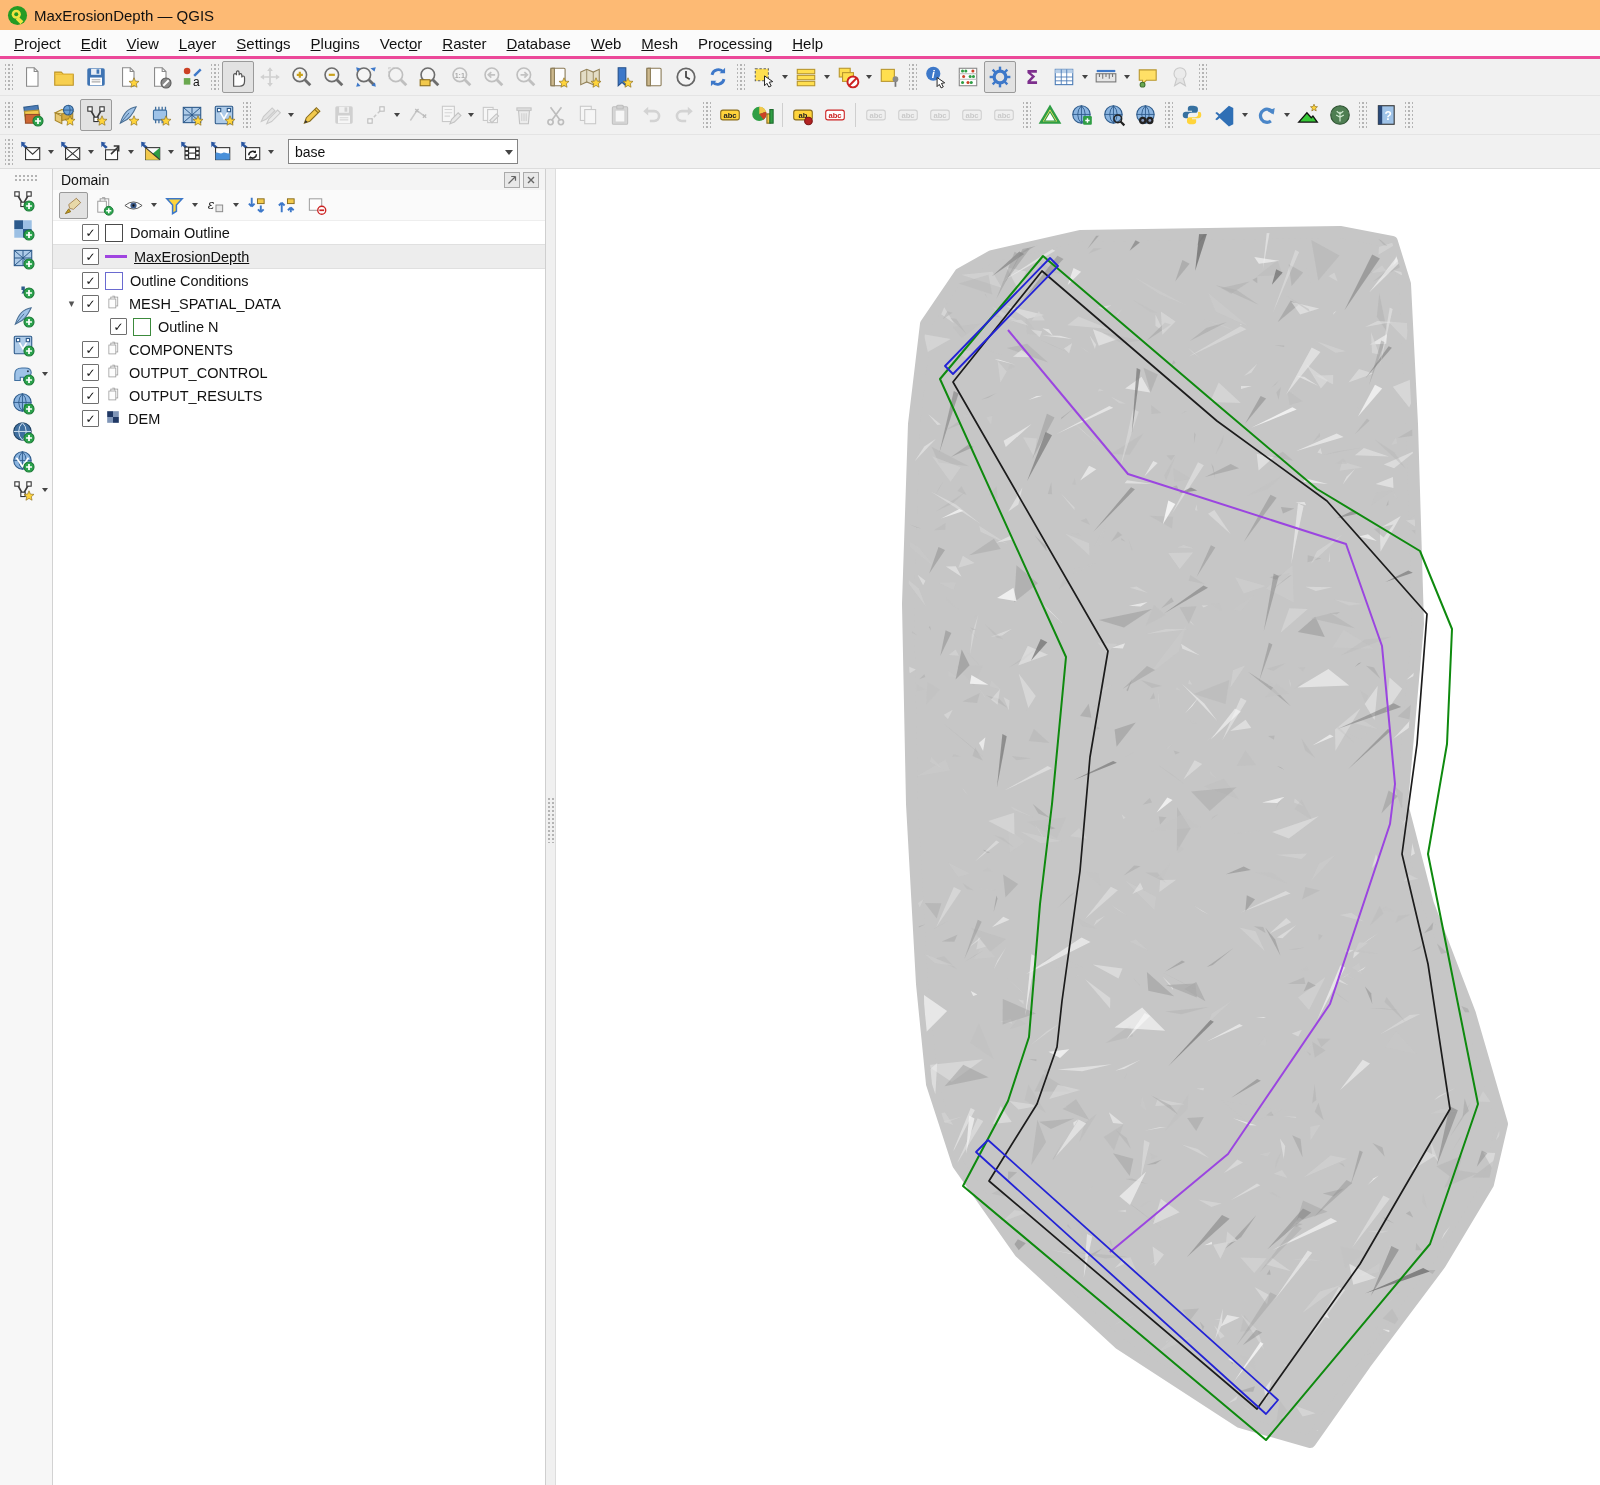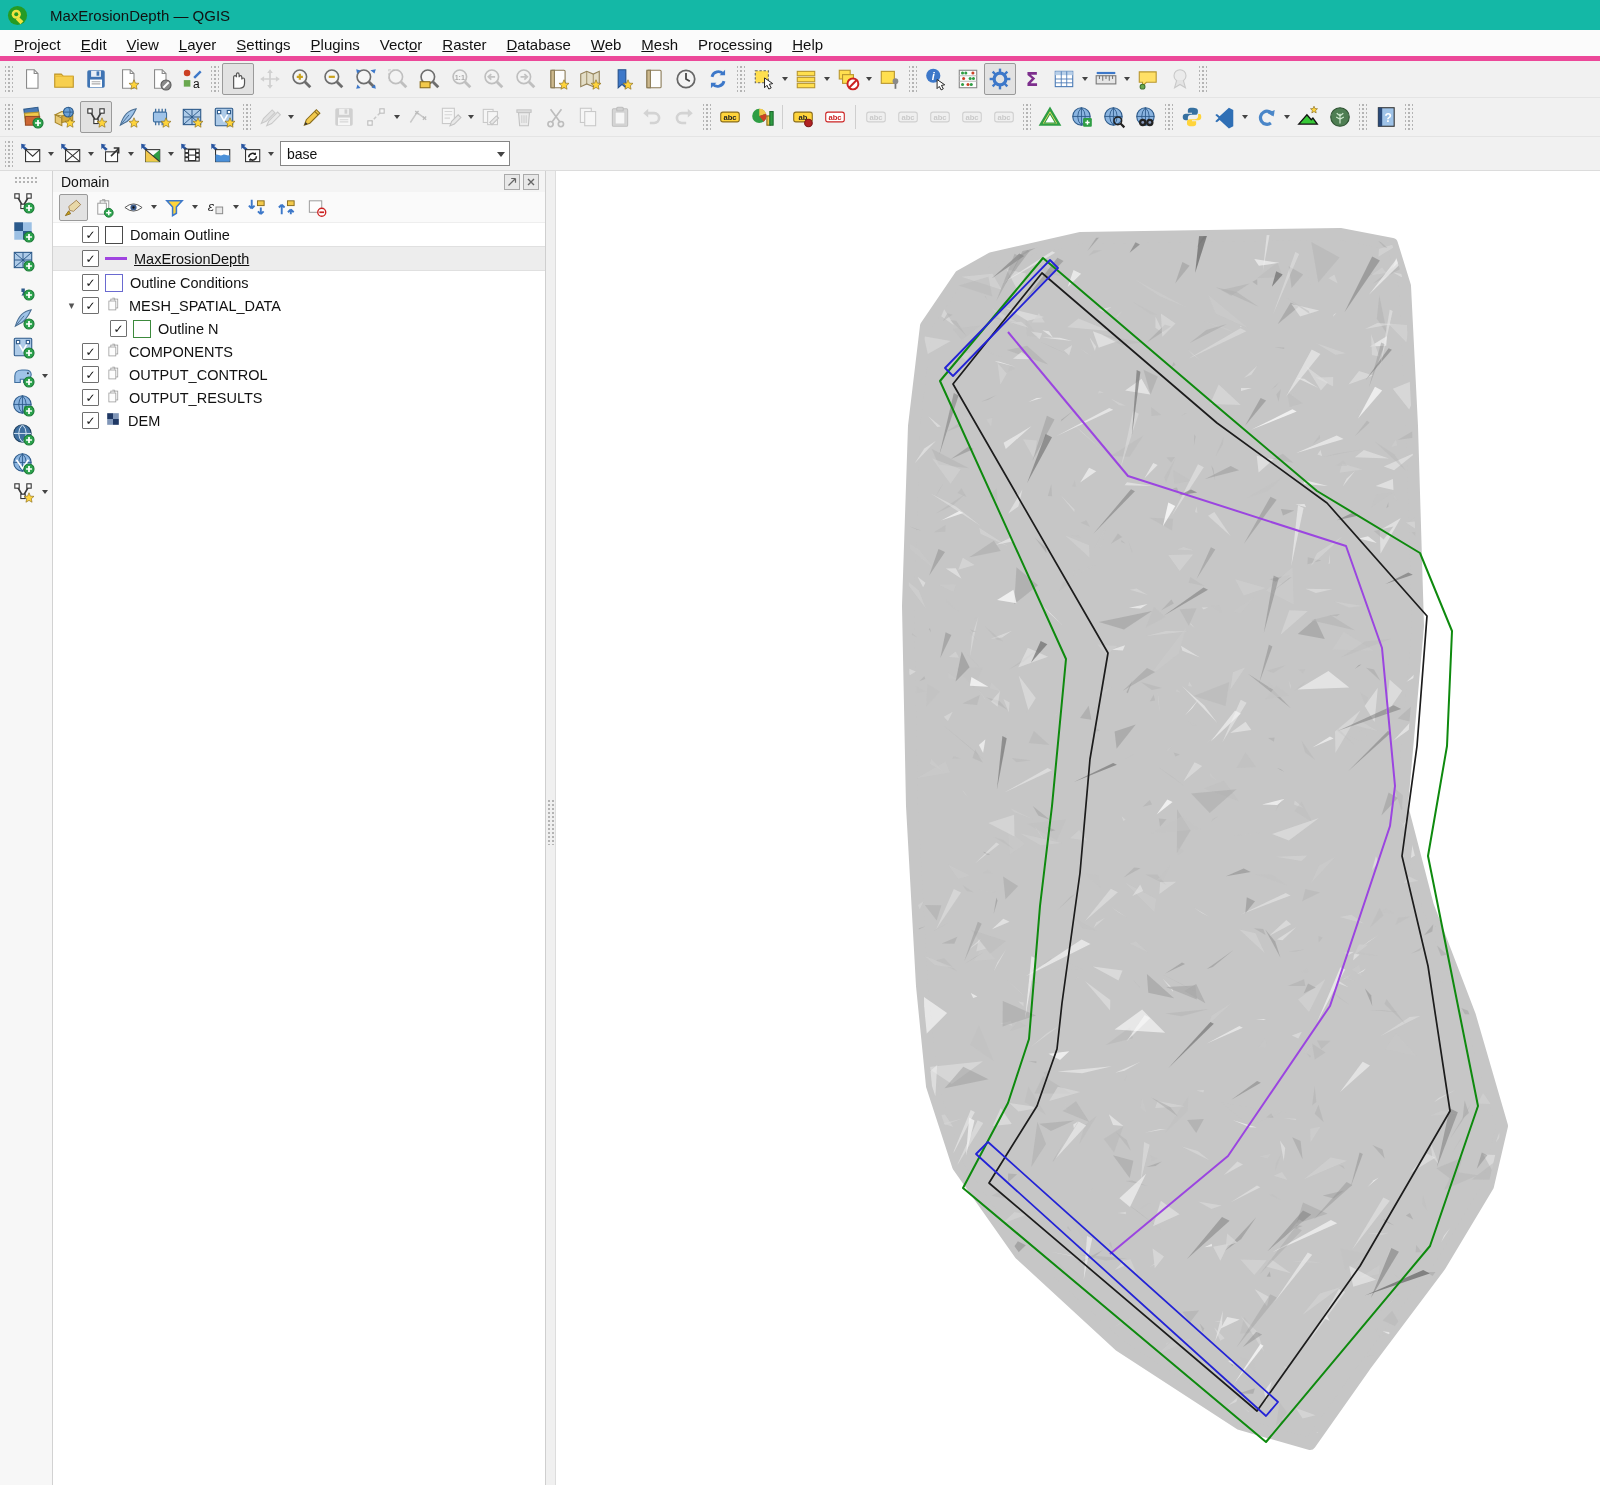--- a/index.html
+++ b/index.html
@@ -1,39 +1,39 @@
 <!DOCTYPE html>
 <html><head>
 <meta charset="utf-8">
 <style>
   html,body{margin:0;padding:0}
   body{width:1600px;height:1485px;overflow:hidden;background:#f0f0f0;
        font-family:"Liberation Sans",sans-serif;color:#111;-webkit-font-smoothing:antialiased}
-  .titlebar{height:30px;background:#14b8a6;display:flex;align-items:center;gap:22px;padding-left:7px}
+  .titlebar{height:30px;background:#fdba74;display:flex;align-items:center;gap:6px;padding-left:7px}
   .titlebar .logo svg{width:21px;height:21px;display:block}
   .title{font-size:15px;color:#111}
-  .menubar{height:26px;background:#fbfbfb;display:flex;align-items:flex-end;padding-left:4px;border-bottom:5px solid #ec4899}
+  .menubar{height:26px;background:#fbfbfb;display:flex;align-items:center;padding-left:4px;border-bottom:3px solid #ec4899}
   .menu{padding:3px 10px;font-size:15px;cursor:default;white-space:nowrap}
   .menu u{text-decoration:underline}
   .tb{display:flex;align-items:center;background:#f1f1f1;padding-left:2px}
   #tb1{height:36px;border-bottom:1px solid #e4e4e4}
   #tb2{height:38px;border-bottom:1px solid #e4e4e4}
   #tb3{height:33px;border-bottom:1px solid #dcdcdc}
   .btn{width:30px;height:30px;border:1px solid transparent;border-radius:2px;
        display:flex;align-items:center;justify-content:center;flex:none}
   .btn svg{width:24px;height:24px;display:block}
   #tb3 .btn{width:28px;height:28px}
   .btn.on{background:#e2e2e2;border-color:#9a9a9a}
   .btn.dis{filter:grayscale(1) opacity(.38)}
   .dd{width:10px;height:30px;display:flex;align-items:flex-start;justify-content:center;flex:none}
   .dd::after{content:"";width:0;height:0;border:3.5px solid transparent;border-top:4.5px solid #444;margin-top:13px}
   .grip{width:8px;height:26px;margin:0 3px;flex:none;
         background-image:radial-gradient(circle,#b4b4b4 1px,transparent 1.3px);background-size:4px 4px;background-position:center}
   .sep{width:1px;height:24px;background:#cfcfcf;margin:0 4px;flex:none}
-  .combo{width:218px;height:23px;background:#fff;border:1px solid #858585;margin-left:4px;
+  .combo{width:218px;height:23px;background:#fff;border:1px solid #858585;margin-left:12px;
          display:flex;align-items:center;justify-content:space-between;padding:0 4px 0 6px;font-size:14px}
   .combo .carrow{width:0;height:0;border:4px solid transparent;border-top:5px solid #444;margin-top:5px}
   .main{display:flex;height:1321px}
   .lefttb{width:52px;background:#f7f7f7;border-right:1px solid #d2d2d2;padding-top:3px;flex:none}
   .hgrip{width:24px;height:7px;margin:2px auto 4px;
          background-image:radial-gradient(circle,#b4b4b4 1px,transparent 1.3px);background-size:4px 4px}
   .lrow{display:flex;align-items:center;height:29px;padding-left:6px}
   .lrow .btn{width:32px;height:28px}
   .panel{width:492px;background:#fff;border-right:1px solid #cfcfcf;display:flex;flex-direction:column;flex:none}
   .phead{height:21px;display:flex;align-items:center;justify-content:space-between;background:#f4f4f4;padding:0 6px 0 8px;font-size:14px}

